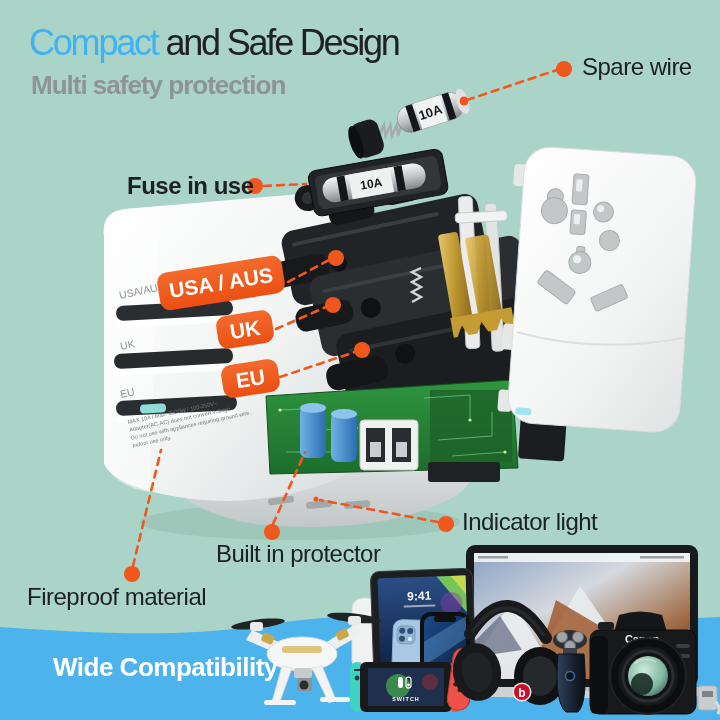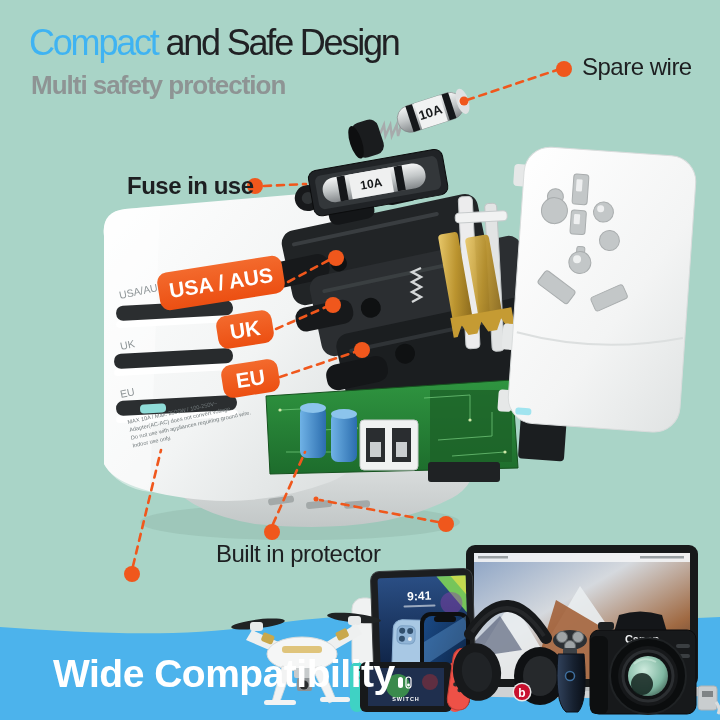--- a/index.html
+++ b/index.html
@@ -20,21 +20,21 @@
   .co-protector{left:216px;top:540px;}
   .co-fireproof{left:27px;top:583px;}
   .pill{
     position:absolute;display:flex;align-items:center;justify-content:center;
     background:linear-gradient(#f36a2d,#ec4f12);color:#fff;font-weight:700;
     border-radius:10px;transform:rotate(-9deg);
   }
   .pill-usa{left:158px;top:264px;width:126px;height:38px;font-size:21px;}
   .pill-uk{left:217px;top:313px;width:56px;height:33px;font-size:21px;}
   .pill-eu{left:222px;top:362px;width:57px;height:33px;font-size:21px;}
-  .banner{left:53px;top:652px;font-size:39px;font-weight:700;letter-spacing:-0.5px;color:#ffffff;}
+  .banner{left:53px;top:652px;font-size:26px;font-weight:700;letter-spacing:-0.5px;color:#ffffff;}
 </style>
 </head>
 <body>
 
 <div class="stage">
 
 <svg class="art" viewBox="0 0 720 720">
   <defs>
     <linearGradient id="shellGrad" x1="0" y1="0" x2="1" y2="1">
       <stop offset="0" stop-color="#ffffff"></stop>
@@ -410,21 +410,23 @@
       <path d="M716 702 Q721 708 718 714" fill="none" stroke="#d9dcdd" stroke-width="3"></path>
     </g>
   </g>
 </svg>
 
 <div class="txt title"><span class="hl">Compact</span><span> and Safe Design</span></div>
 <div class="txt subtitle">Multi safety protection</div>
 
 <div class="txt callout co-spare">Spare wire</div>
 <div class="txt callout co-fuse">Fuse in use</div>
+<div class="txt callout co-indicator">Indicator light</div>
 <div class="txt callout co-protector">Built in protector</div>
+<div class="txt callout co-fireproof">Fireproof material</div>
 
 <div class="pill pill-usa">USA / AUS</div>
 <div class="pill pill-uk">UK</div>
 <div class="pill pill-eu">EU</div>
 
 <div class="txt banner">Wide Compatibility</div>
 
 </div>
 
 </body></html>

